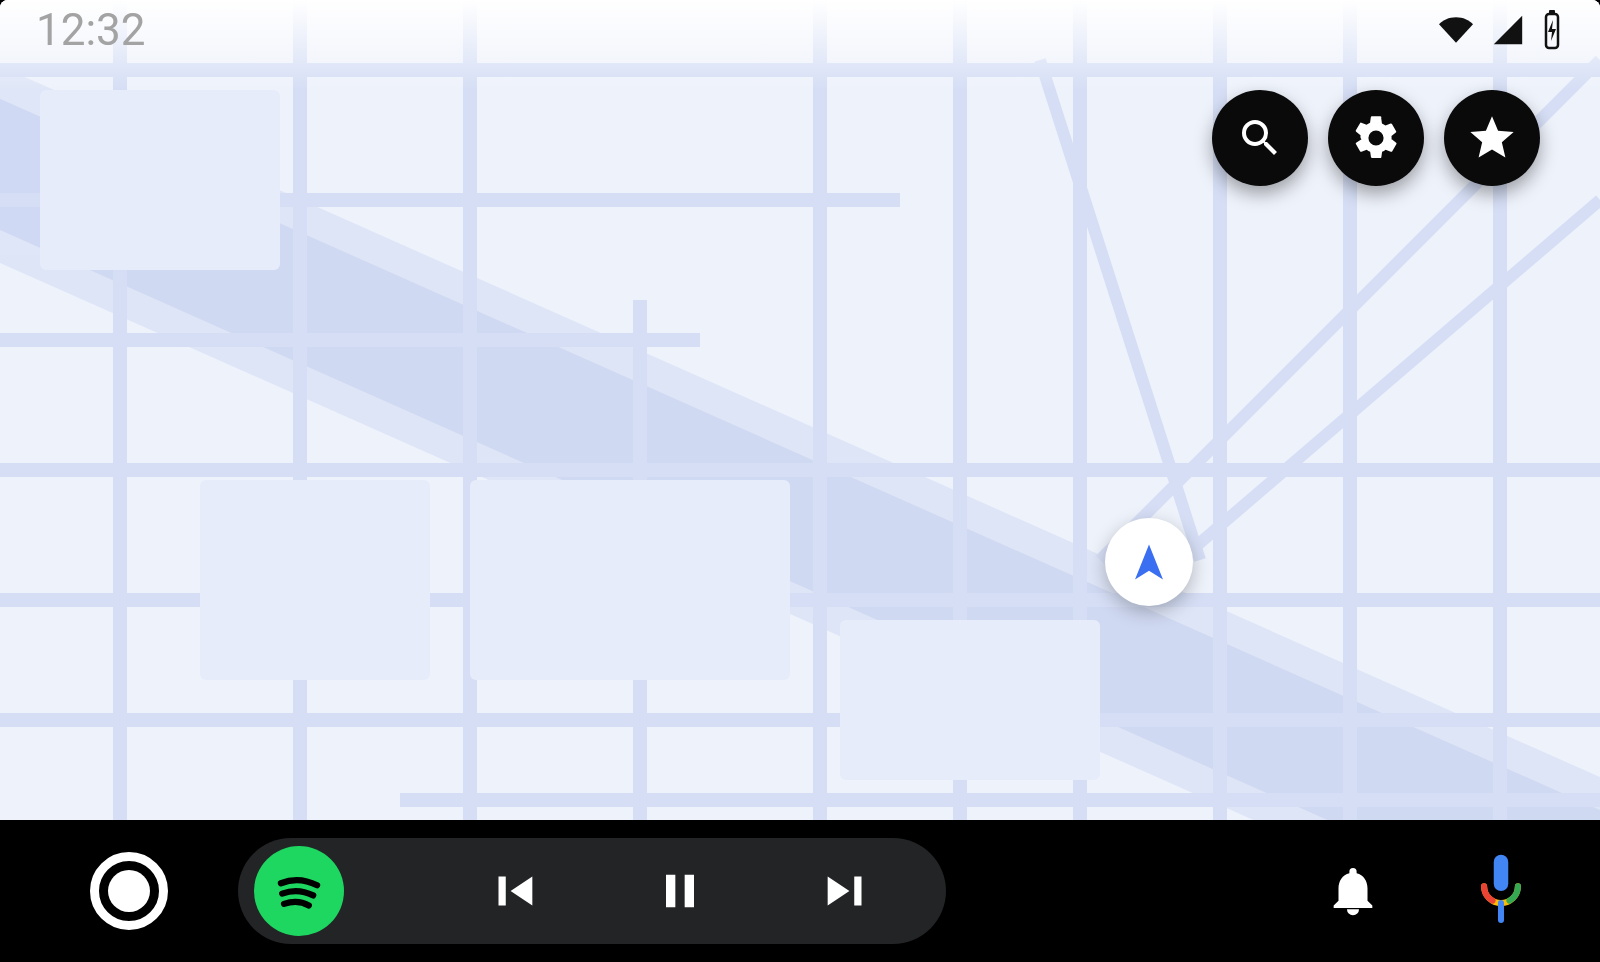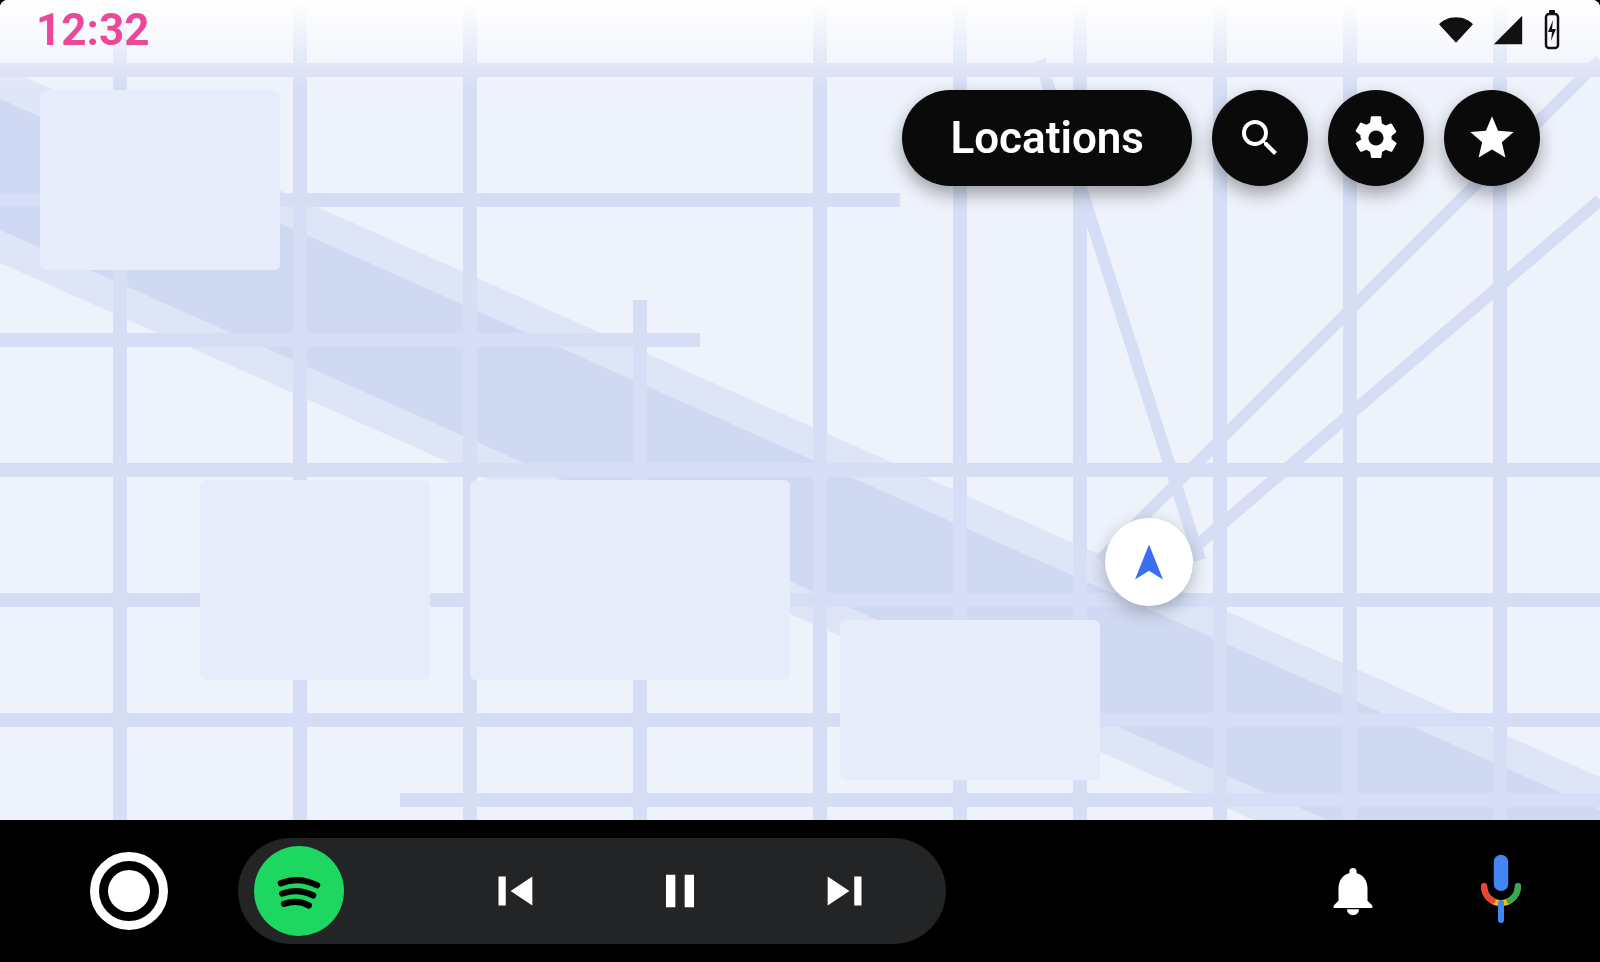--- a/index.html
+++ b/index.html
@@ -45,22 +45,22 @@
     height: 60px;
     display: flex;
     justify-content: space-between;
     align-items: center;
     padding: 0 36px;
     box-sizing: border-box;
     pointer-events: none;
   }
   .clock {
     font-size: 44px;
-    color: #ec4899;
-    font-weight: 700;
+    color: #a3a3a3;
+    font-weight: 400;
   }
   .status-icons { display:flex; align-items:center; gap:12px; }
   .status-icons svg { display:block; }
 
   
   .action-cluster {
     position: absolute;
     top: 90px;
     right: 60px;
     display: flex;
@@ -203,23 +203,20 @@
 
     <div class="map-fade-top"></div>
 
     <div class="loc-marker">
       <svg width="42" height="42" viewBox="0 0 24 24">
         <path d="M12 2 L20 22 L12 17 L4 22 Z" fill="#3a6ff2"></path>
       </svg>
     </div>
 
     <div class="action-cluster">
-      <div class="pill-button">
-        <span>Locations</span>
-      </div>
       <div class="round-button">
         <svg width="48" height="48" viewBox="0 0 24 24">
           <path d="M15.5 14h-.79l-.28-.27A6.471 6.471 0 0 0 16 9.5 6.5 6.5 0 1 0 9.5 16c1.61 0 3.09-.59 4.23-1.57l.27.28v.79l5 4.99L20.49 19l-4.99-5zm-6 0C7.01 14 5 11.99 5 9.5S7.01 5 9.5 5 14 7.01 14 9.5 11.99 14 9.5 14z"></path>
         </svg>
       </div>
       <div class="round-button">
         <svg width="52" height="52" viewBox="0 0 24 24">
           <path d="M19.14 12.94a7.49 7.49 0 0 0 .05-.94 7.49 7.49 0 0 0-.05-.94l2.03-1.58a.5.5 0 0 0 .12-.64l-1.92-3.32a.5.5 0 0 0-.61-.22l-2.39.96a7.03 7.03 0 0 0-1.62-.94l-.36-2.54A.5.5 0 0 0 13.9 2h-3.8a.5.5 0 0 0-.49.42l-.36 2.54c-.58.24-1.12.55-1.62.94l-2.39-.96a.5.5 0 0 0-.61.22L2.71 8.48a.5.5 0 0 0 .12.64l2.03 1.58c-.03.31-.05.63-.05.94s.2.63.5.94L2.83 14.16a.5.5 0 0 0-.12.64l1.92 3.32c.14.24.43.34.68.22l2.39-.96c.5.39 1.04.7 1.62.94l.36 2.54c.4.24.25.42.49.42h3.8c.24 0 .45-.18.49-.42l.36-2.54c.58-.24 1.12-.55 1.62-.94l2.39.96c.25.12.54.02.68-.22l1.92-3.32a.5.5 0 0 0-.12-.64l-2.03-1.58zM12 15.5A3.5 3.5 0 1 1 12 8.5a3.5 3.5 0 0 1 0 7z"></path>
         </svg>
       </div>

